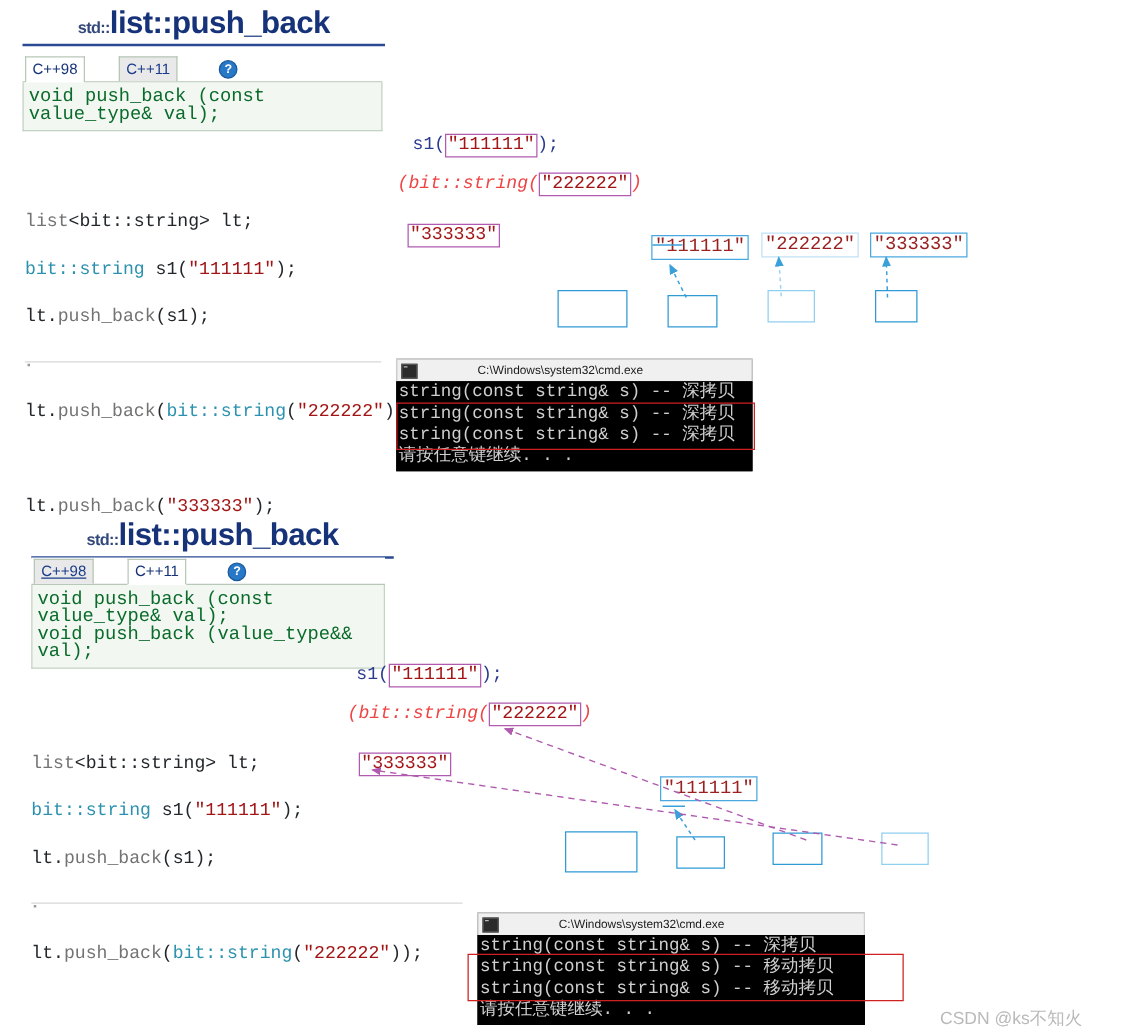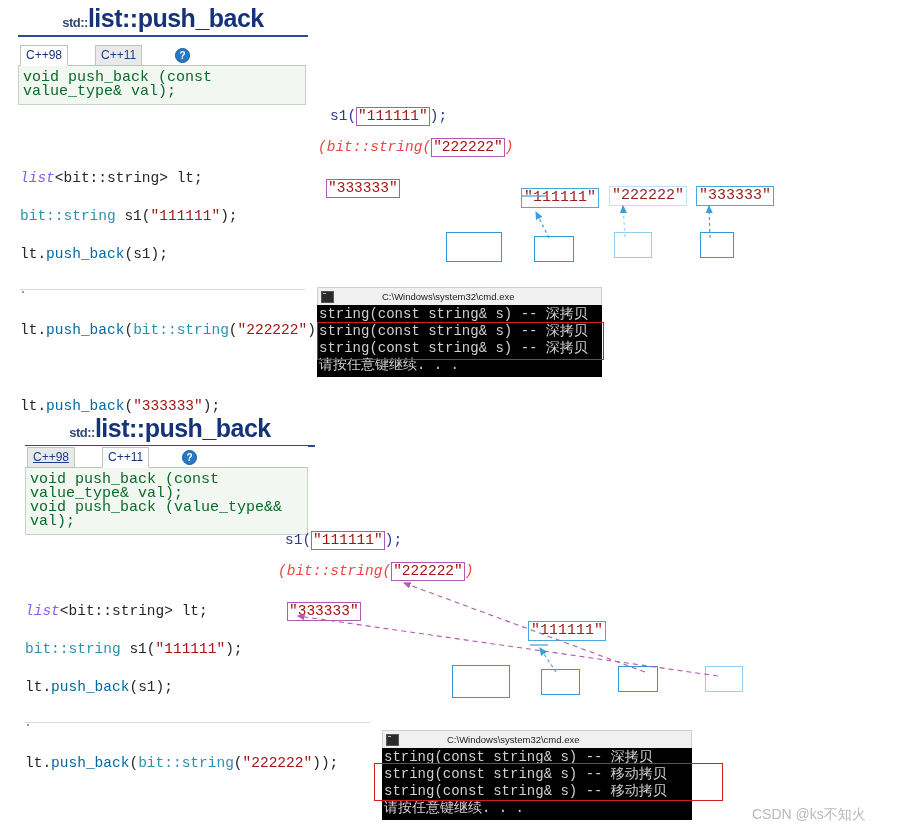--- a/index.html
+++ b/index.html
@@ -27,24 +27,24 @@
             background:#2878c8;color:#ffffff;font-size:10px;line-height:13px;
             text-align:center;font-weight:bold;margin-left:6px;margin-bottom:2px;
             border:1px solid #1a5a9c;}
   .ref-body{background:#f2f7f2;border:1px solid #c4d4c4;border-top:none;
             padding:5px 4px;font-family:Liberation Mono, monospace;font-size:15px;
             color:#0a6b2a;line-height:14px;}
 
   
   .code{position:absolute;font-family:"Liberation Mono",monospace;font-size:14.5px;
         line-height:19px;white-space:pre;color:#23272b;}
-  .code .t{color:#8b5cf6;font-style:italic;}
+  .code .t{color:#737373;}
   .code .ty{color:#2b91af;text-align:right;}
   .code .str{color:#a31515;}
-  .code .fn{color:#0369a1;}
+  .code .fn{color:#737373;}
   .sep{position:absolute;height:1px;background:#d8d8d8;}
   .sep-dot{position:absolute;width:2px;height:2px;background:#9a9a9a;}
 
   
   .pbox{position:absolute;border:1px solid #b05ab0;font-family:"Liberation Mono",monospace;
         font-size:14.5px;color:#a31515;line-height:17px;padding:0 1px;background:transparent;
         white-space:nowrap;}
   .ptext{position:absolute;font-family:"Liberation Mono",monospace;font-size:14.5px;
          white-space:nowrap;line-height:17px;}
   .ptext .v{color:#2a3b8f;}

